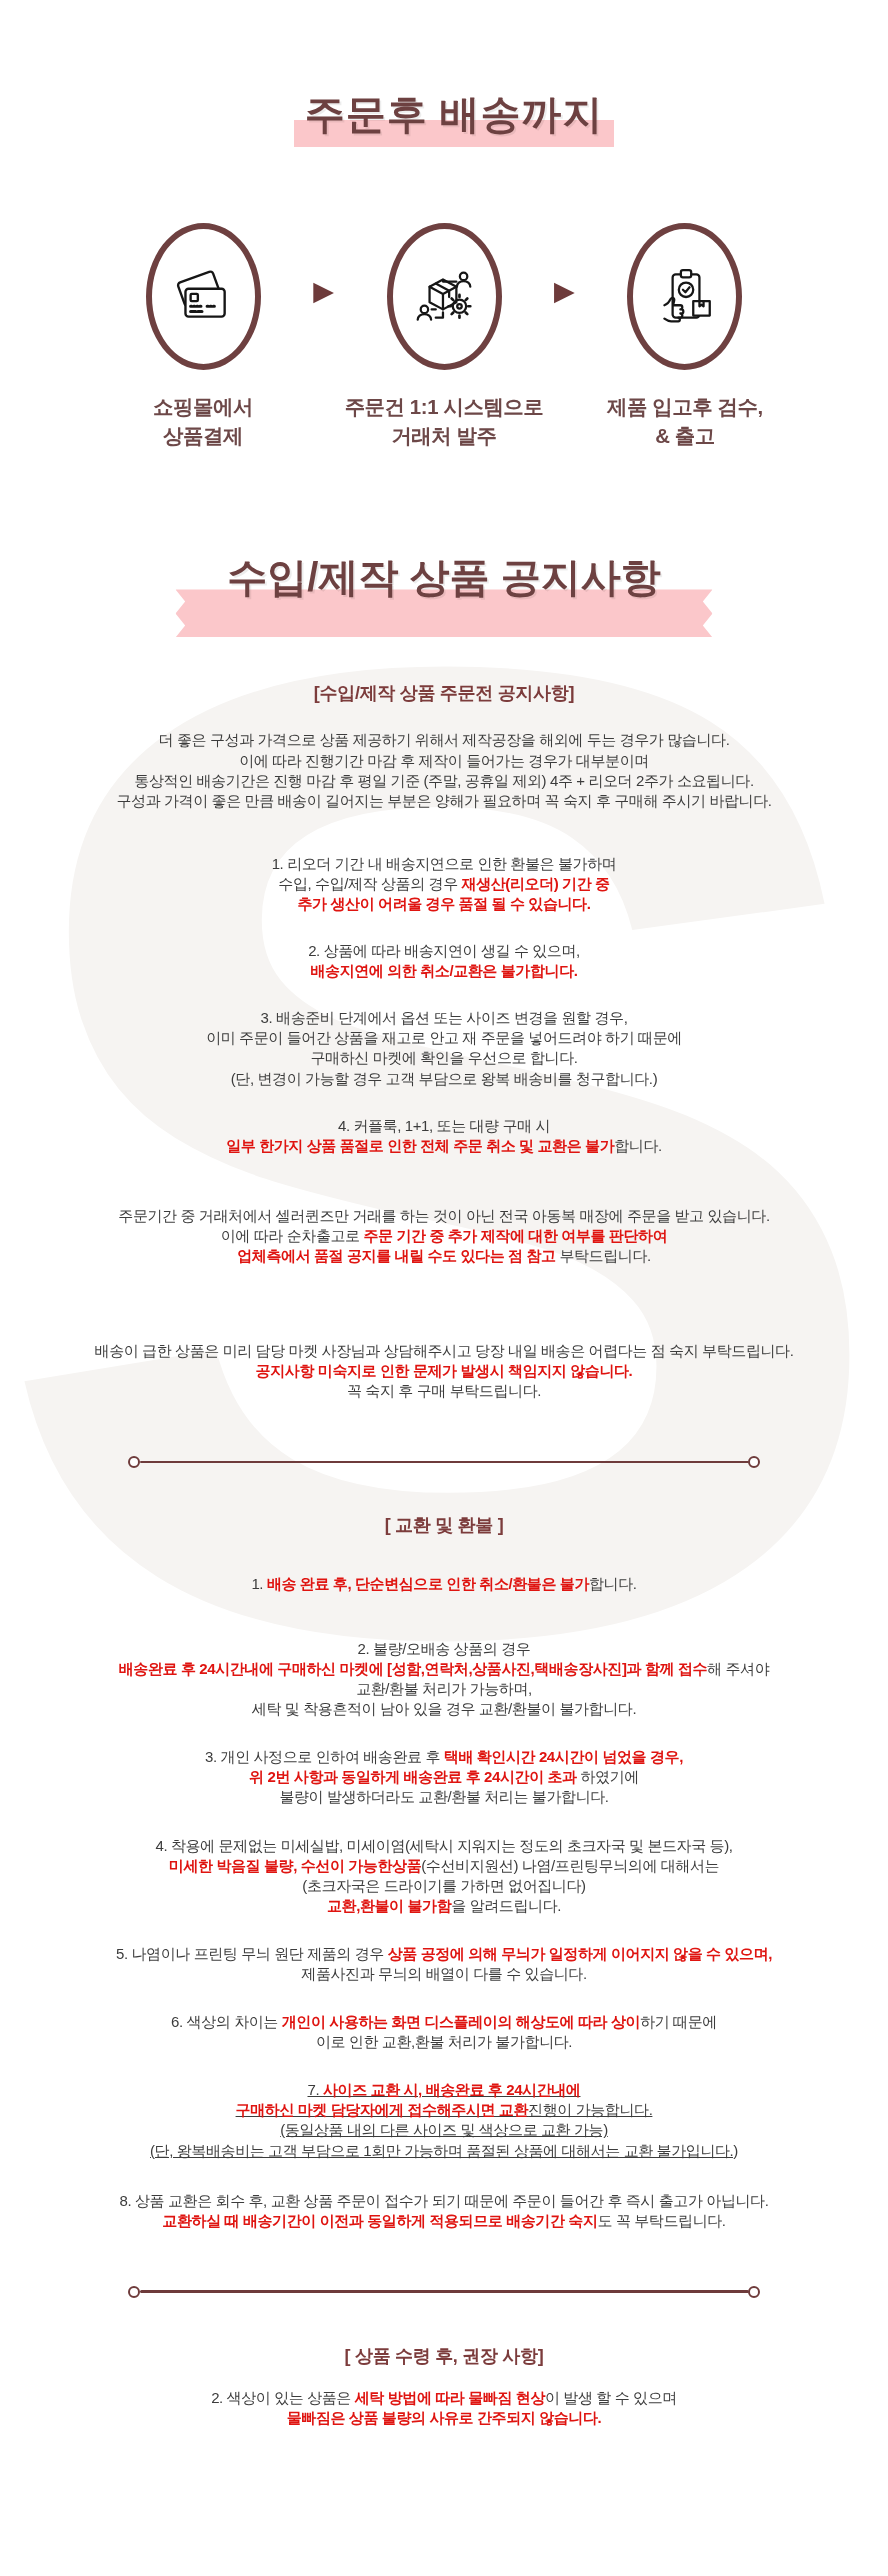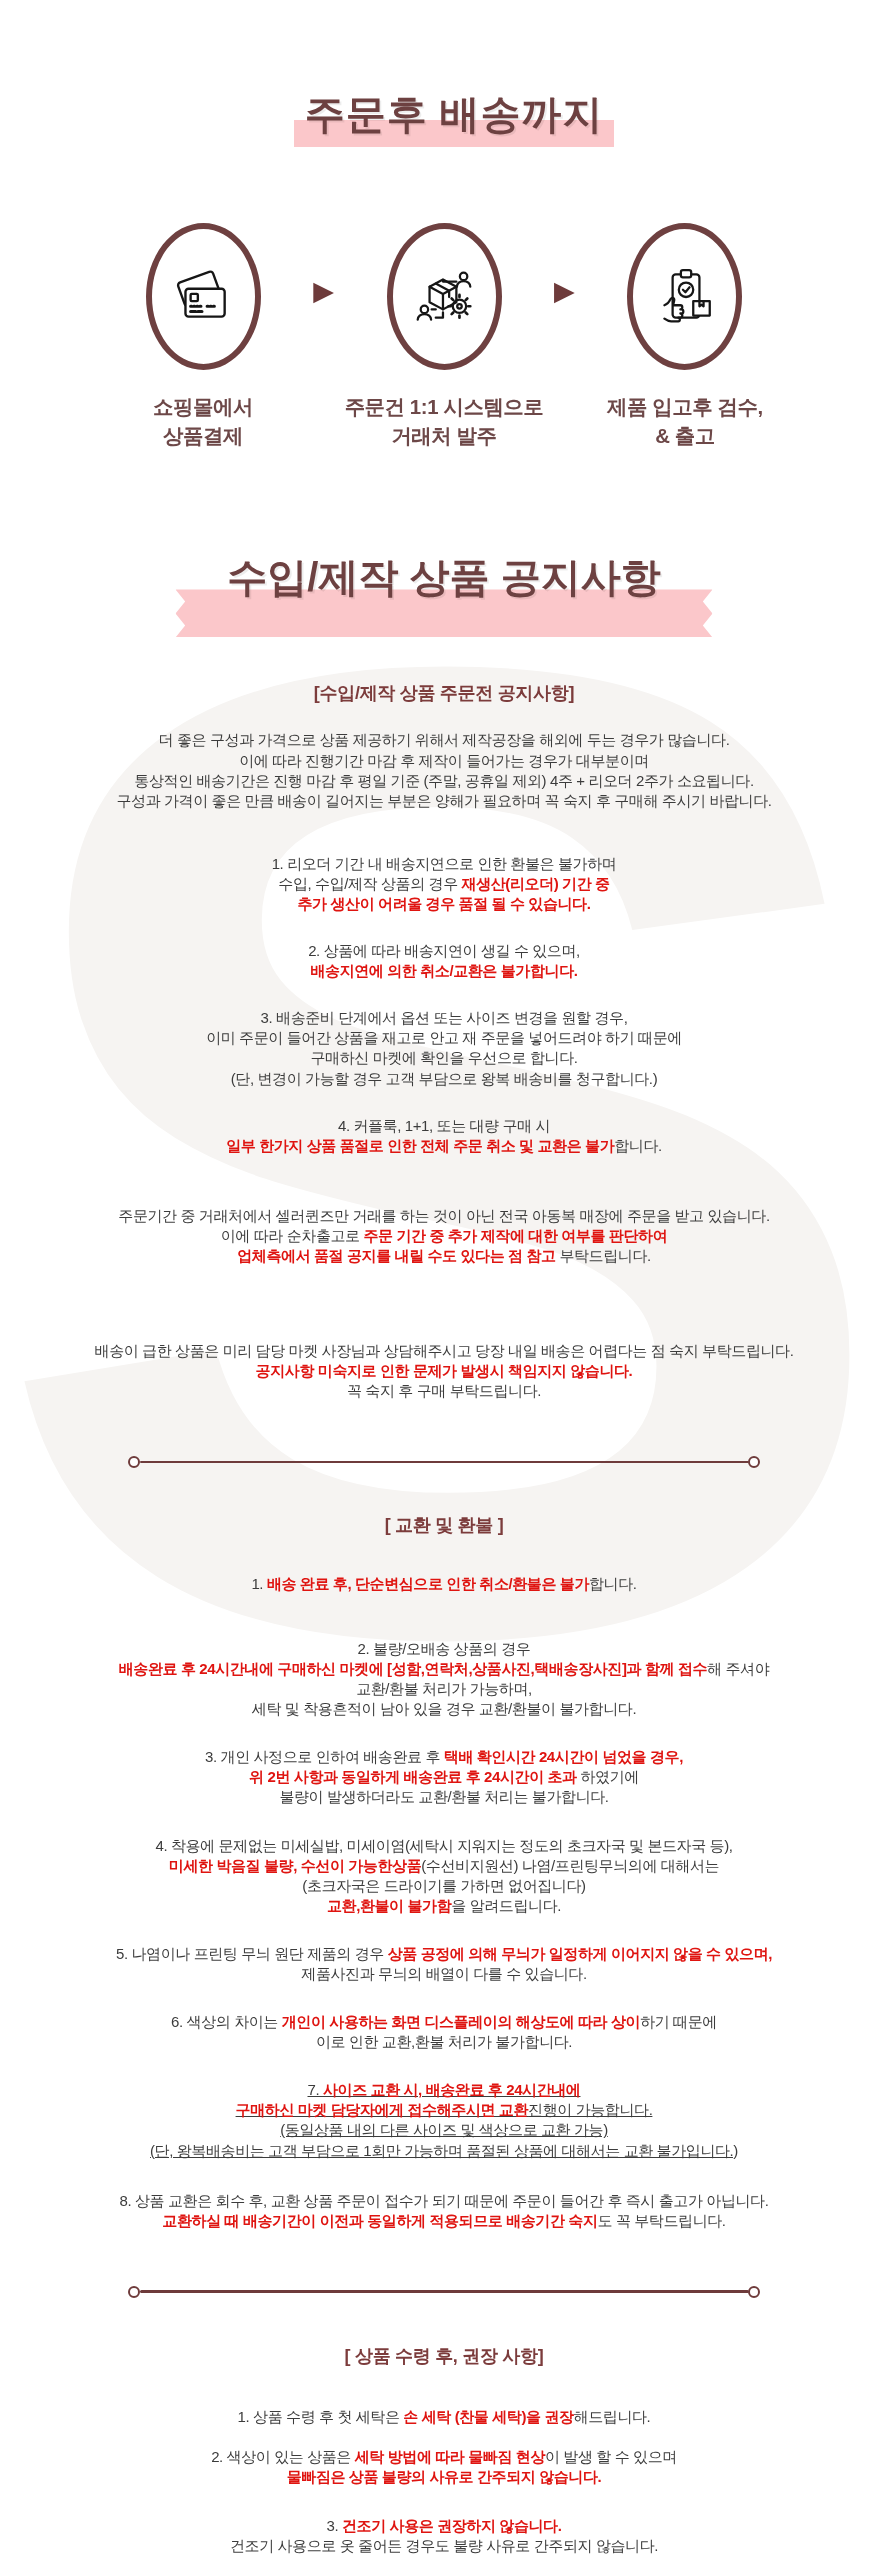--- a/index.html
+++ b/index.html
@@ -228,27 +228,20 @@
       <div class="para" style="margin-top: 30px;">
         <div class="line"><span>8. 상품 교환은 회수 후, 교환 상품 주문이 접수가 되기 때문에 주문이 들어간 후 즉시 출고가 아닙니다.</span></div>
         <div class="line"><span class="red">교환하실 때 배송기간이 이전과 동일하게 적용되므로 배송기간 숙지</span><span>도 꼭 부탁드립니다.</span></div>
       </div>
       <div class="divider" style="margin-top: 55px;">
         <span class="bar"></span>
         <span class="ring l"></span>
         <span class="ring r"></span>
       </div>
       <div class="sec-heading" style="margin-top: 46px;">[ 상품 수령 후, 권장 사항]</div>
-      <div class="para" style="margin-top: 39px;">
-        <div class="line"><span>1. 상품 수령 후 첫 세탁은 </span><span class="red">손 세탁 (찬물 세탁)을 권장</span><span>해드립니다.</span></div>
-      </div>
       <div class="para" style="margin-top: 20px;">
         <div class="line"><span>2. 색상이 있는 상품은 </span><span class="red">세탁 방법에 따라 물빠짐 현상</span><span>이 발생 할 수 있으며</span></div>
         <div class="line"><span class="red">물빠짐은 상품 불량의 사유로 간주되지 않습니다.</span></div>
       </div>
-      <div class="para" style="margin-top: 28px;">
-        <div class="line"><span>3. </span><span class="red">건조기 사용은 권장하지 않습니다.</span></div>
-        <div class="line"><span>건조기 사용으로 옷 줄어든 경우도 불량 사유로 간주되지 않습니다.</span></div>
-      </div>
     </div>
 
 </div>
 
 
 </body></html>

